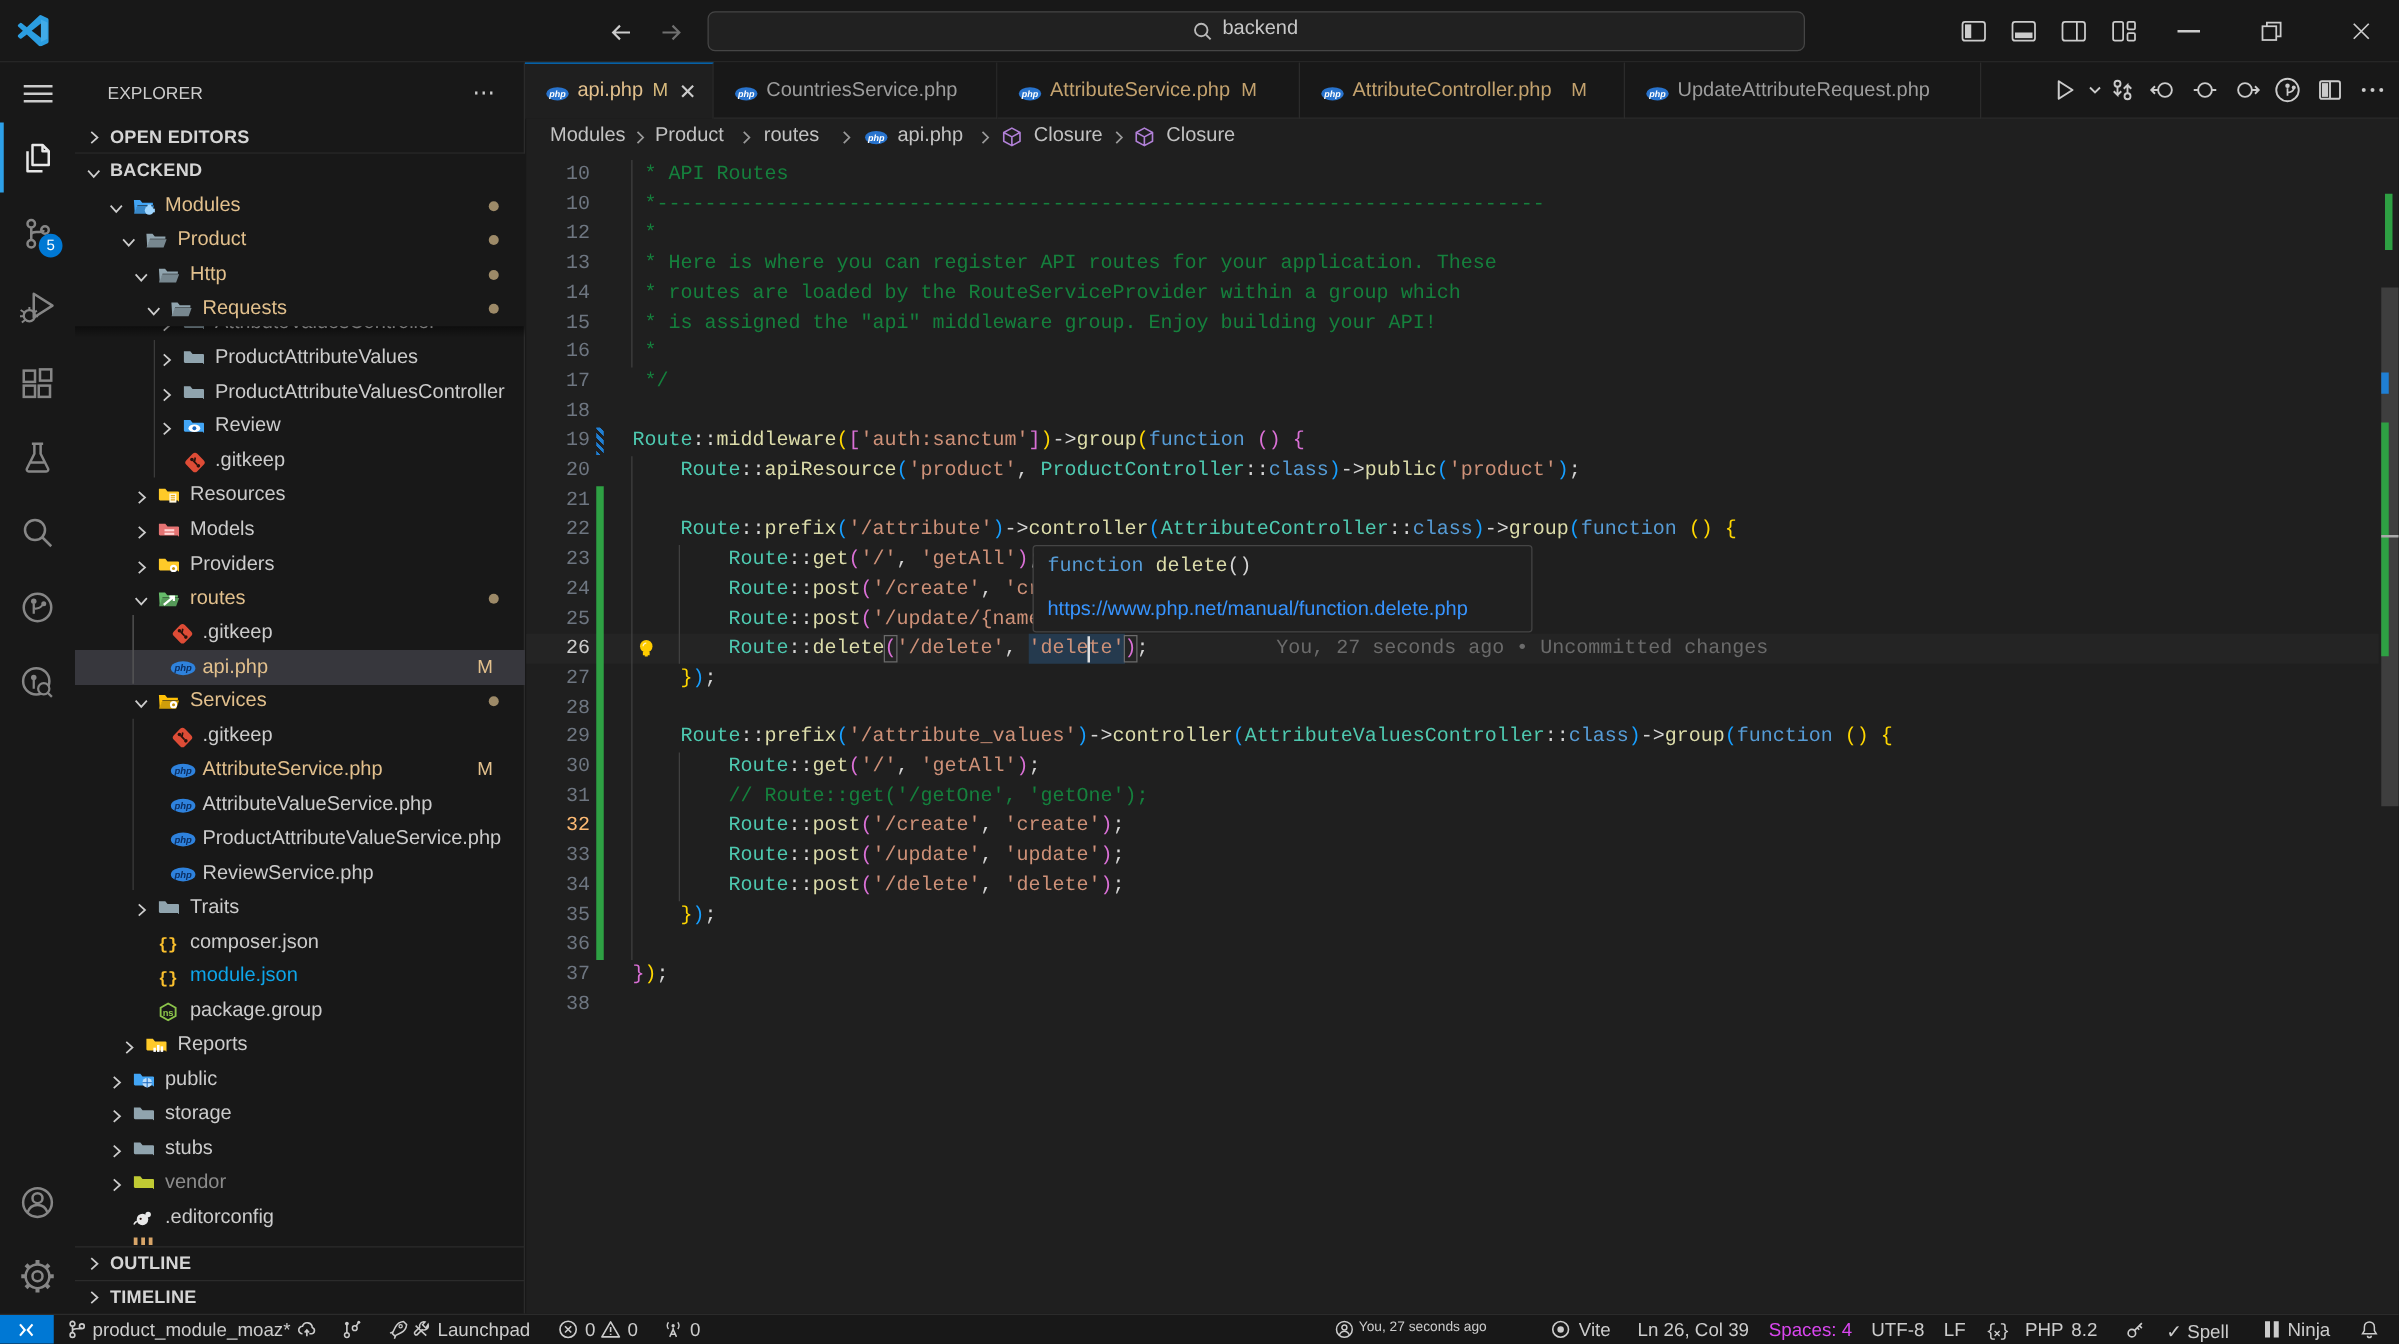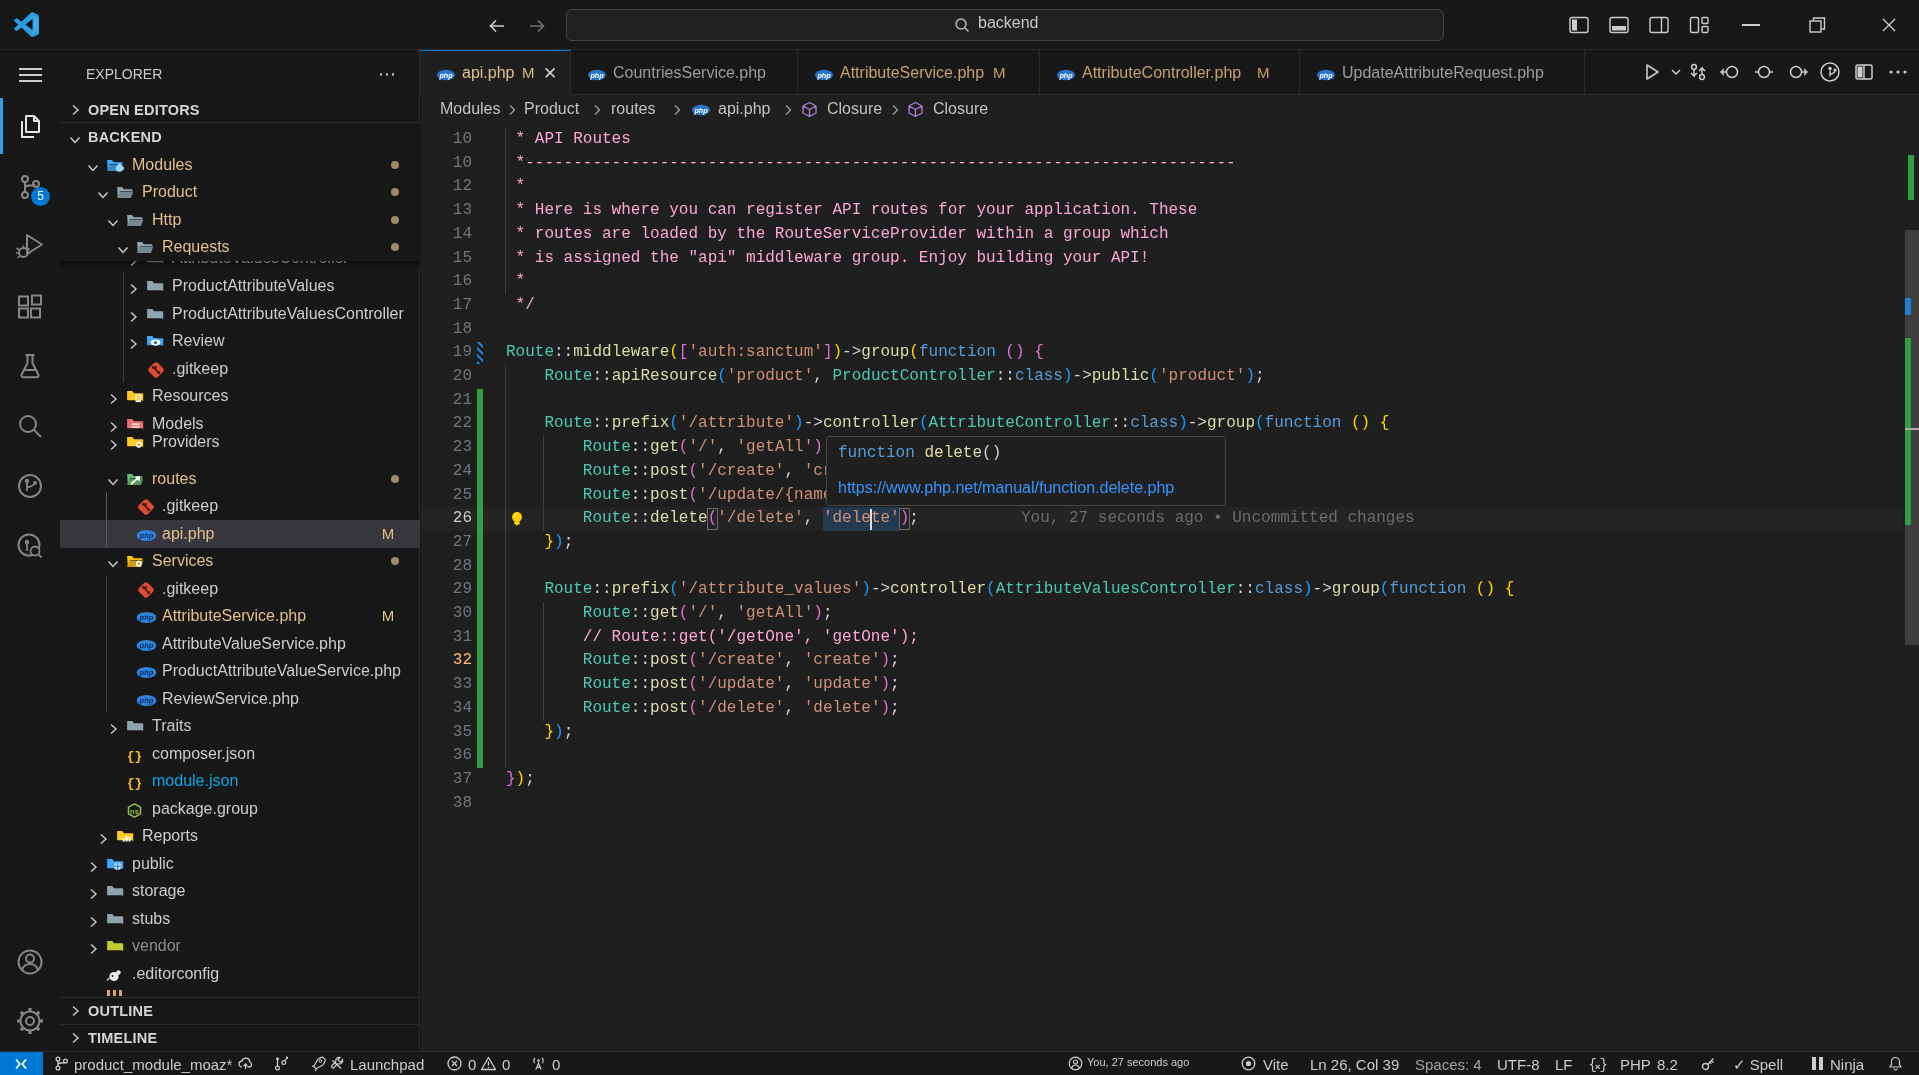--- a/index.html
+++ b/index.html
@@ -1,20 +1,20 @@
 <!DOCTYPE html>
 <html><head><meta charset="utf-8"><title>backend</title>
 <style>
 *{margin:0;padding:0;box-sizing:border-box}
 html,body{width:1919px;height:1075px;overflow:hidden}
 body{background:#181818;font-family:"Liberation Sans",sans-serif;position:relative;color:#ccc}
 .a{position:absolute}
 .cl{position:absolute;left:506px;height:24px;line-height:23.7px;font-size:16px;white-space:pre;color:#d4d4d4;font-family:"Liberation Mono",monospace}
 .num{position:absolute;left:424px;width:48px;text-align:right;color:#6e7681;font-size:16px;line-height:23.7px;font-family:"Liberation Mono",monospace}
-.cm{color:#f9a8d4}.st{color:#ce9178}.kw{color:#569cd6}.ty{color:#4ec9b0}.fn{color:#dcdcaa}
+.cm{color:#15803d}.st{color:#ce9178}.kw{color:#569cd6}.ty{color:#4ec9b0}.fn{color:#dcdcaa}
 .b1{color:#ffd700}.b2{color:#da70d6}.b3{color:#179fff}
 .trow{position:absolute;left:60px;width:360px;height:28px;line-height:28px;font-size:16px;color:#ccc;white-space:nowrap}
 .chev{position:absolute;top:6px}
 .ticon{position:absolute;top:5px}
 .tlab{position:absolute;top:0}
 .dot{position:absolute;width:8px;height:8px;border-radius:50%;background:#9d8a68;top:10px;left:331px}
 .mbadge{position:absolute;left:318px;top:0;width:20px;text-align:center;color:#e2c08d;font-size:15px}
 .sechead{font-weight:bold;font-size:14.5px;letter-spacing:0.2px;color:#d5d5d5}
 </style></head>
 <body>
@@ -213,21 +213,21 @@
     <span class="chev" style="left:45px"><svg width="16" height="16" viewBox="0 0 16 16">
         <path d="M6 3.5 L11 8 L6 12.5" fill="none" stroke="#cccccc" stroke-width="1.4"></path>
       </svg></span>
     <span class="ticon" style="left:66px"><svg width="19" height="19" viewBox="0 0 17 17">
         <path d="M1 3.5 h4.6 l1.6 2 h7.4 a0.8 0.8 0 0 1 0.8 0.8 v6.4 a0.8 0.8 0 0 1 -0.8 -0.8 h-12.8 a0.8 0.8 0 0 1 -0.8 -0.8 z" fill="#e57373"></path>
         <rect x="5" y="7.5" width="7" height="1.5" fill="#ffd7d7"></rect>
         <rect x="5" y="10" width="7" height="1.5" fill="#ffd7d7"></rect>
       </svg></span>
     <span class="tlab" style="left:92px;color:#cccccc">Models</span>
   </div>
-<div class="trow" style="top:428px">
+<div class="trow" style="top:438px">
     <span class="chev" style="left:45px"><svg width="16" height="16" viewBox="0 0 16 16">
         <path d="M6 3.5 L11 8 L6 12.5" fill="none" stroke="#cccccc" stroke-width="1.4"></path>
       </svg></span>
     <span class="ticon" style="left:66px"><svg width="19" height="19" viewBox="0 0 17 17">
         <path d="M1 3.5 h4.6 l1.6 2 h7.4 a0.8 0.8 0 0 1 0.8 0.8 v6.4 a0.8 0.8 0 0 1 -0.8 -0.8 h-12.8 a0.8 0.8 0 0 1 -0.8 -0.8 z" fill="#ffca28"></path>
         <circle cx="11.5" cy="10.5" r="2.6" fill="#fff"></circle>
         <circle cx="11.5" cy="10.5" r="1.1" fill="#c8930a"></circle>
       </svg></span>
     <span class="tlab" style="left:92px;color:#cccccc">Providers</span>
   </div>
@@ -695,21 +695,21 @@
       <circle cx="8.5" cy="7" r="2" fill="none" stroke="#cccccc" stroke-width="1.2"></circle>
       <path d="M4.5 13 q1.5 -3 4 -3 t4 3" fill="none" stroke="#cccccc" stroke-width="1.2"></path>
     </svg></div>
 <div class="a" style="left:1087px;top:1056px;font-size:11px;color:#cccccc;white-space:pre">You, 27 seconds ago</div>
 <div class="a" style="left:1240px;top:1055px"><svg width="17" height="17" viewBox="0 0 17 17">
       <circle cx="8.5" cy="8.5" r="6.3" fill="none" stroke="#cccccc" stroke-width="1.3"></circle>
       <circle cx="8.5" cy="8.5" r="2.6" fill="#cccccc"></circle>
     </svg></div>
 <div class="a" style="left:1263px;top:1056px;font-size:15px;color:#cccccc;white-space:pre">Vite</div>
 <div class="a" style="left:1310px;top:1056px;font-size:15px;color:#cccccc;white-space:pre">Ln 26, Col 39</div>
-<div class="a" style="left:1415px;top:1056px;font-size:15px;color:#a3a3a3;white-space:pre">Spaces: 4</div>
+<div class="a" style="left:1415px;top:1056px;font-size:15px;color:#d946ef;white-space:pre">Spaces: 4</div>
 <div class="a" style="left:1497px;top:1056px;font-size:15px;color:#cccccc;white-space:pre">UTF-8</div>
 <div class="a" style="left:1555px;top:1056px;font-size:15px;color:#cccccc;white-space:pre">LF</div>
 <div class="a" style="left:1587px;top:1055px"><svg width="20" height="17" viewBox="0 0 17 17">
       <text x="0" y="13.5" font-size="14" fill="#ccc" font-family="Liberation Mono">{</text>
       <text x="11" y="13.5" font-size="14" fill="#ccc" font-family="Liberation Mono">}</text>
       <path d="M7.2 9.8 l4 4 M11.2 9.8 l-4 4" stroke="#ccc" stroke-width="1.1"></path>
     </svg></div>
 <div class="a" style="left:1620px;top:1056px;font-size:15px;color:#cccccc;white-space:pre">PHP</div>
 <div class="a" style="left:1657px;top:1056px;font-size:15px;color:#cccccc;white-space:pre">8.2</div>
 <div class="a" style="left:1700px;top:1055px"><svg width="17" height="17" viewBox="0 0 17 17">

